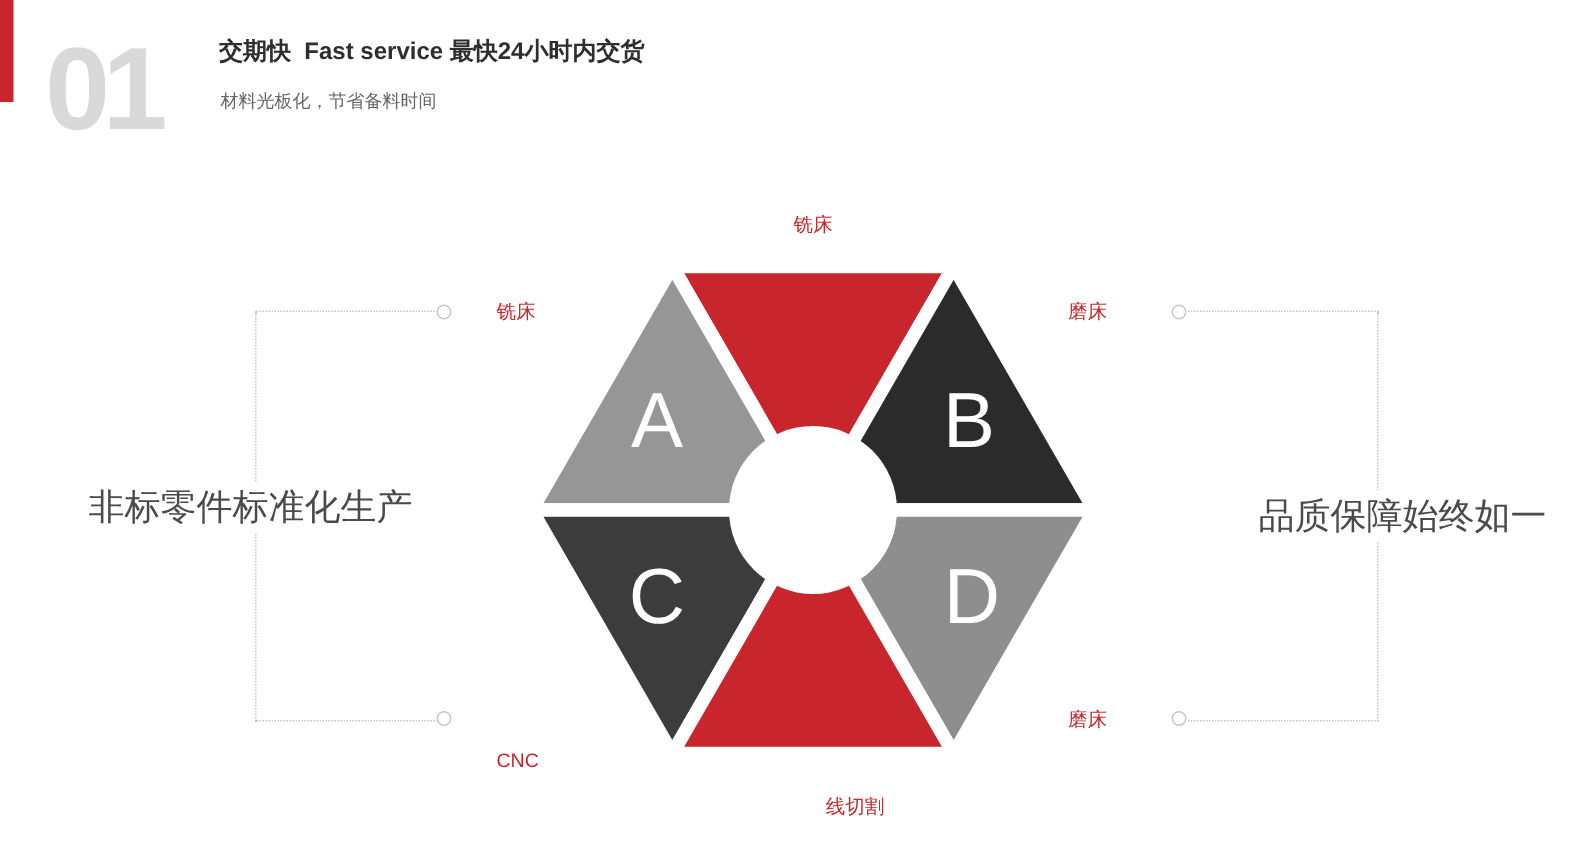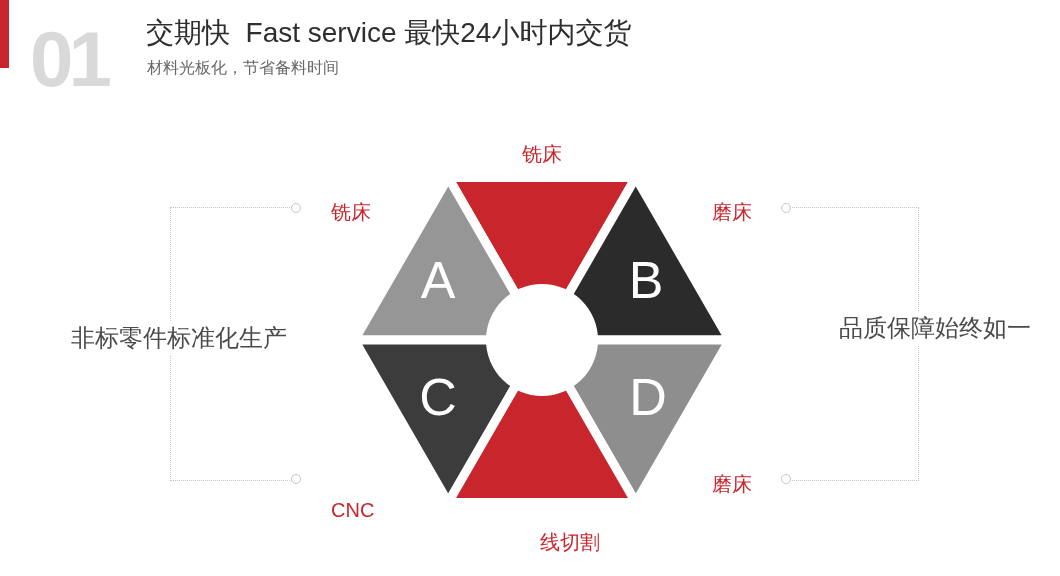--- a/index.html
+++ b/index.html
@@ -16,38 +16,38 @@
     width: 9px; height: 68px;
     background: var(--accent);
   }
   .big-number {
     position: absolute; left: 30px; top: 20px;
     font-size: 78px; font-weight: 700; line-height: 1;
     letter-spacing: -5px;
     color: var(--number);
   }
   .title {
-    position: absolute; left: 146px; top: 14px;
-    font-size: 28px; font-weight: 400;
+    position: absolute; left: 146px; top: 24px;
+    font-size: 16px; font-weight: 700;
     color: var(--title-text);
     white-space: pre;
   }
   .bullets {
     position: absolute; left: 147px; top: 58px;
-    font-size: 16px; line-height: 19px;
+    font-size: 12px; line-height: 19px;
     color: var(--bullet-text);
   }
   .caption {
     position: absolute;
     font-size: 24px; color: var(--caption-text);
     background: #ffffff; padding: 1px 3px;
     white-space: nowrap;
   }
-  .caption-left  { left: 68px;  top: 321px; text-align: right; }
-  .caption-right { left: 836px; top: 311px; }
+  .caption-left  { left: 56px;  top: 321px; text-align: right; }
+  .caption-right { left: 836px; top: 327px; }
   .bracket { position: absolute; }
   .bracket-left {
     left: 170px; top: 207px; width: 121px; height: 272px;
     border-left: 1px dotted var(--connector);
     border-top: 1px dotted var(--connector);
     border-bottom: 1px dotted var(--connector);
   }
   .bracket-right {
     left: 790px; top: 207px; width: 128px; height: 272px;
     border-right: 1px dotted var(--connector);
@@ -66,21 +66,21 @@
     width: 420px; height: 370px;
   }
   .hex .letter {
     font-family: "Liberation Sans", sans-serif;
     font-size: 52px;
     fill: var(--letter-text);
     text-anchor: middle;
   }
   .mlabel {
     position: absolute;
-    font-size: 20px;
+    font-size: 13px;
     color: var(--accent);
     white-space: nowrap;
   }
   .mlabel-top    { left: 492px; top: 141px; width: 100px; text-align: center; }
   .mlabel-bottom { left: 520px; top: 529px; width: 100px; text-align: center; }
   .mlabel-ul { left: 331px; top: 199px; }
   .mlabel-ur { left: 712px; top: 199px; }
   .mlabel-ll { left: 331px; top: 499px; }
   .mlabel-lr { left: 712px; top: 471px; }
 </style>

